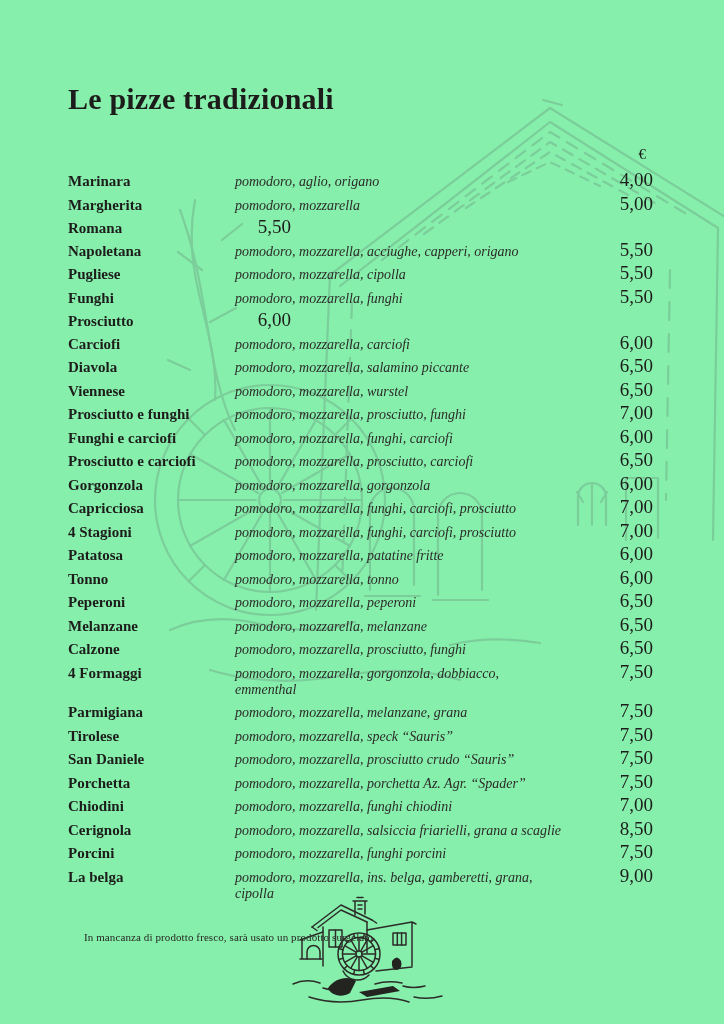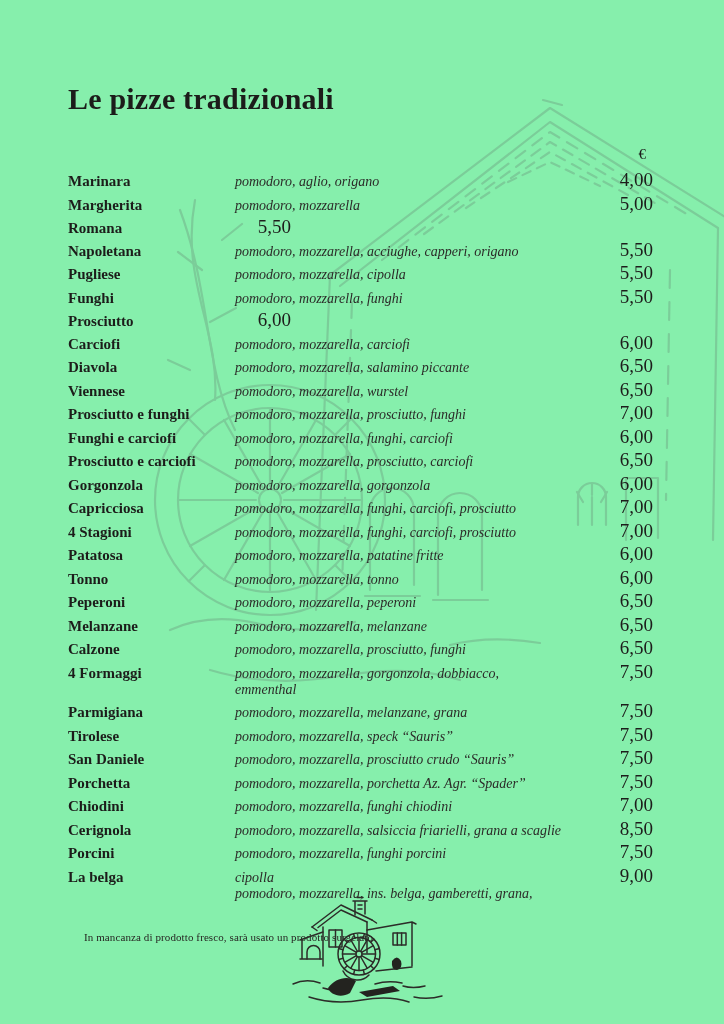--- a/index.html
+++ b/index.html
@@ -340,22 +340,22 @@
       <div class="pizza-ingredients">
         <span>pomodoro, mozzarella, funghi porcini</span>
 
       </div>
       <div class="pizza-price">7,50</div>
     </div>
 
     <div class="menu-row">
       <div class="pizza-name">La belga</div>
       <div class="pizza-ingredients">
+        <span>pomodoro, mozzarella, ins. belga, gamberetti, grana,</span>
         <span>cipolla</span>
-        <span>pomodoro, mozzarella, ins. belga, gamberetti, grana,</span>
       </div>
       <div class="pizza-price">9,00</div>
     </div>
   </div>
 
   <p class="footnote">In mancanza di prodotto fresco, sarà usato un prodotto surgelato.</p>
 
   <svg class="logo" viewBox="0 0 200 132" aria-hidden="true">
     <g stroke="#2c2c28" fill="none" stroke-width="1.5" stroke-linecap="round" stroke-linejoin="round">
 

